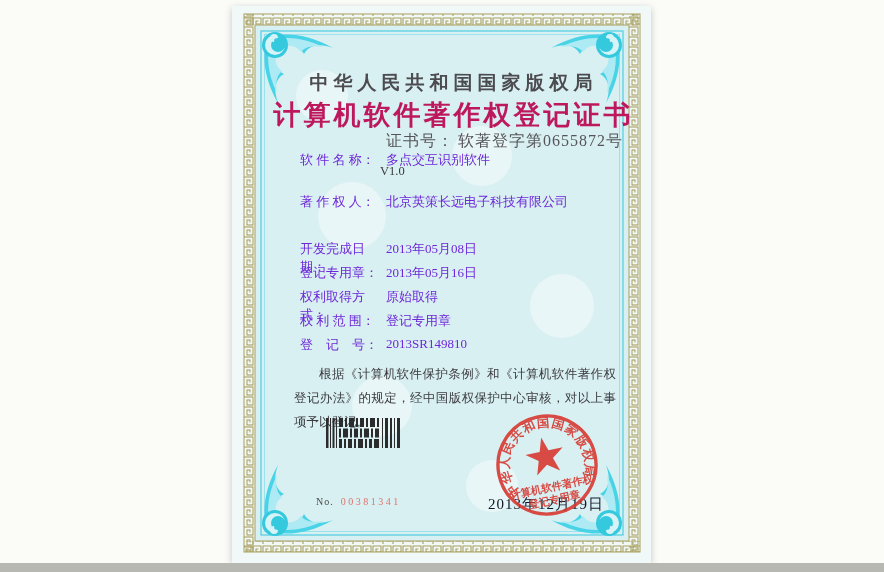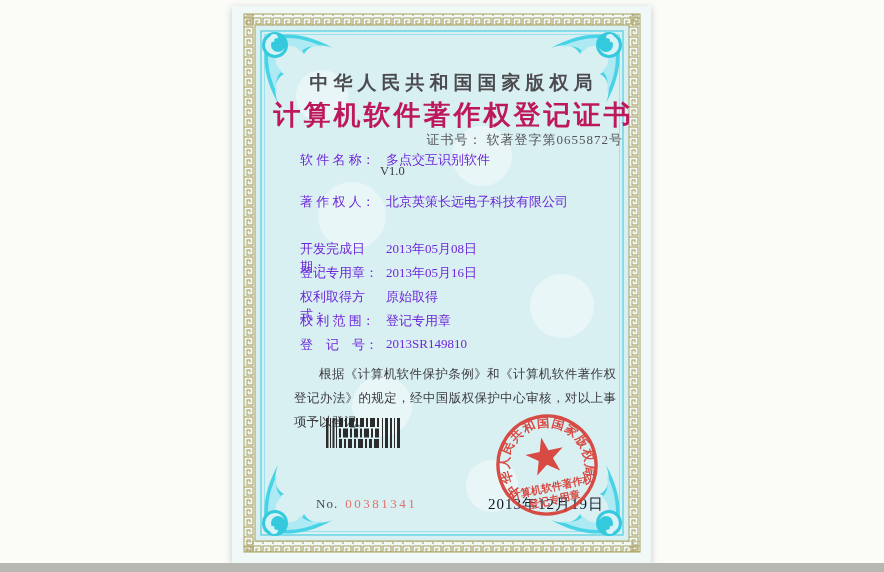--- a/index.html
+++ b/index.html
@@ -17,38 +17,38 @@
 
   .content { position:absolute; left:0; top:0; width:419px; height:557px;
              color:#3a3a3e;margin-left:12px; }
 
   .authority { position:absolute; top:64px; left:0; width:100%;
                text-align:center; font-size:19px; font-weight:700;
                letter-spacing:5px; color:#4b4b50; }
   .cert-title { position:absolute; top:91px; left:0; width:100%;
                 text-align:center; font-size:27px; font-weight:700;
                 letter-spacing:3px; color:#be185d; }
-  .cert-no { position:absolute; top:125px; right:40px; font-size:13px;
+  .cert-no { position:absolute; top:125px; right:40px; font-size:16px;
              color:#55555a; letter-spacing:1px; }
   .cert-no span { margin-left:4px; }
 
   .field-row { position:absolute; left:56px; display:flex; font-size:13px;
                color:#6d28d9; font-weight:500; }
   .field-label { width:80px; flex-shrink:0; }
   .field-value { margin-left:6px; white-space:nowrap; }
   .field-value2 { position:absolute; left:136px; top:158px; font-size:12.5px;
                   font-weight:500;text-align:center; }
 
   .body-par { position:absolute; left:50px; top:356px; width:322px;
               font-size:12.5px; line-height:24px; text-indent:2em;
               color:#3b3b40; text-align:justify; }
 
   .barcode { position:absolute; left:82px; top:412px; }
 
-  .serial-line { position:absolute; left:72px; top:490px; font-size:13px;
+  .serial-line { position:absolute; left:72px; top:490px; font-size:10px;
                  color:#4a4a4a; letter-spacing:1px; }
   .serial-num { color:#e0716b; letter-spacing:2.5px; margin-left:7px; }
 
   .issue-date { position:absolute; left:232px; top:489px; width:140px;
                 text-align:center; font-size:15px; color:#0f172a;
                 letter-spacing:1px; }
 
   .seal { position:absolute; left:248px; top:404px; width:110px; height:110px;
           opacity:.89; }
 </style>

